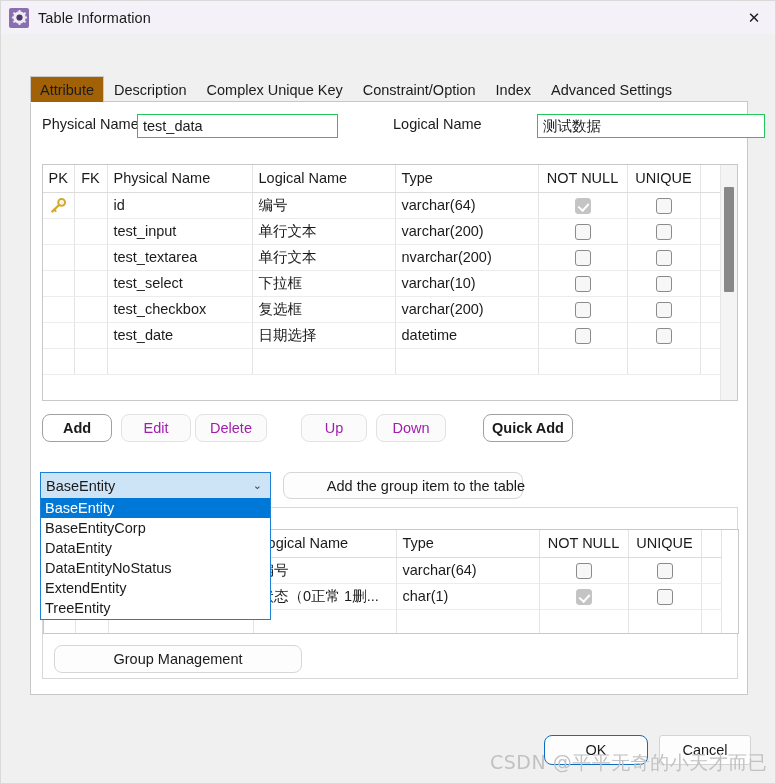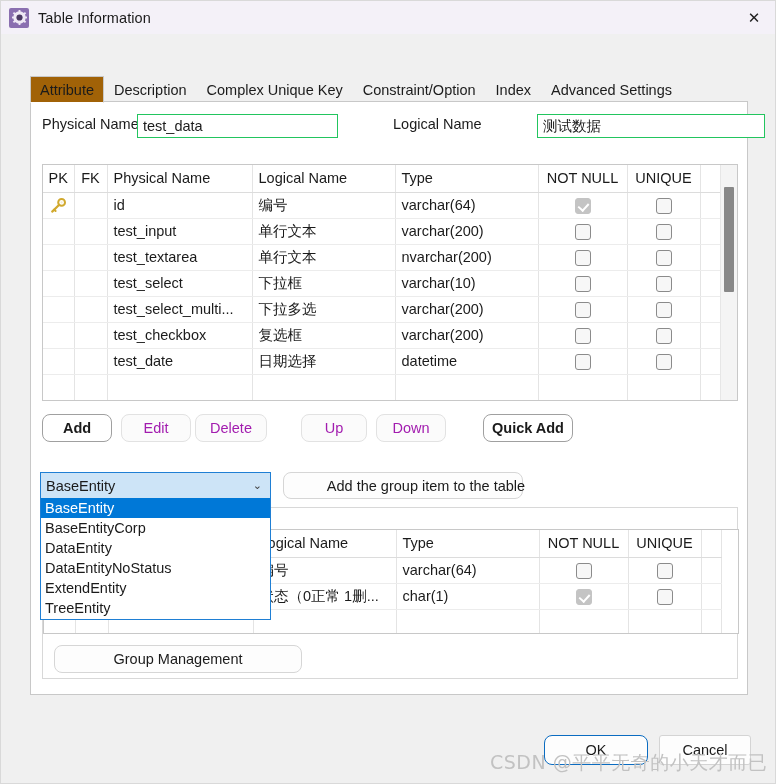--- a/index.html
+++ b/index.html
@@ -432,30 +432,20 @@
             <td class="ctr"><span class="cb"></span></td>
             <td class="ctr"><span class="cb"></span></td>
             <td></td>
           </tr>
           <tr>
             <td class="ctr"></td>
             <td class="ctr"></td>
             <td>test_select</td>
             <td>下拉框</td>
             <td>varchar(10)</td>
-            <td class="ctr"><span class="cb"></span></td>
-            <td class="ctr"><span class="cb"></span></td>
-            <td></td>
-          </tr>
-          <tr>
-            <td class="ctr"></td>
-            <td class="ctr"></td>
-            <td>test_select_multi...</td>
-            <td>下拉多选</td>
-            <td>varchar(200)</td>
             <td class="ctr"><span class="cb"></span></td>
             <td class="ctr"><span class="cb"></span></td>
             <td></td>
           </tr>
           <tr>
             <td class="ctr"></td>
             <td class="ctr"></td>
             <td>test_checkbox</td>
             <td>复选框</td>
             <td>varchar(200)</td>

